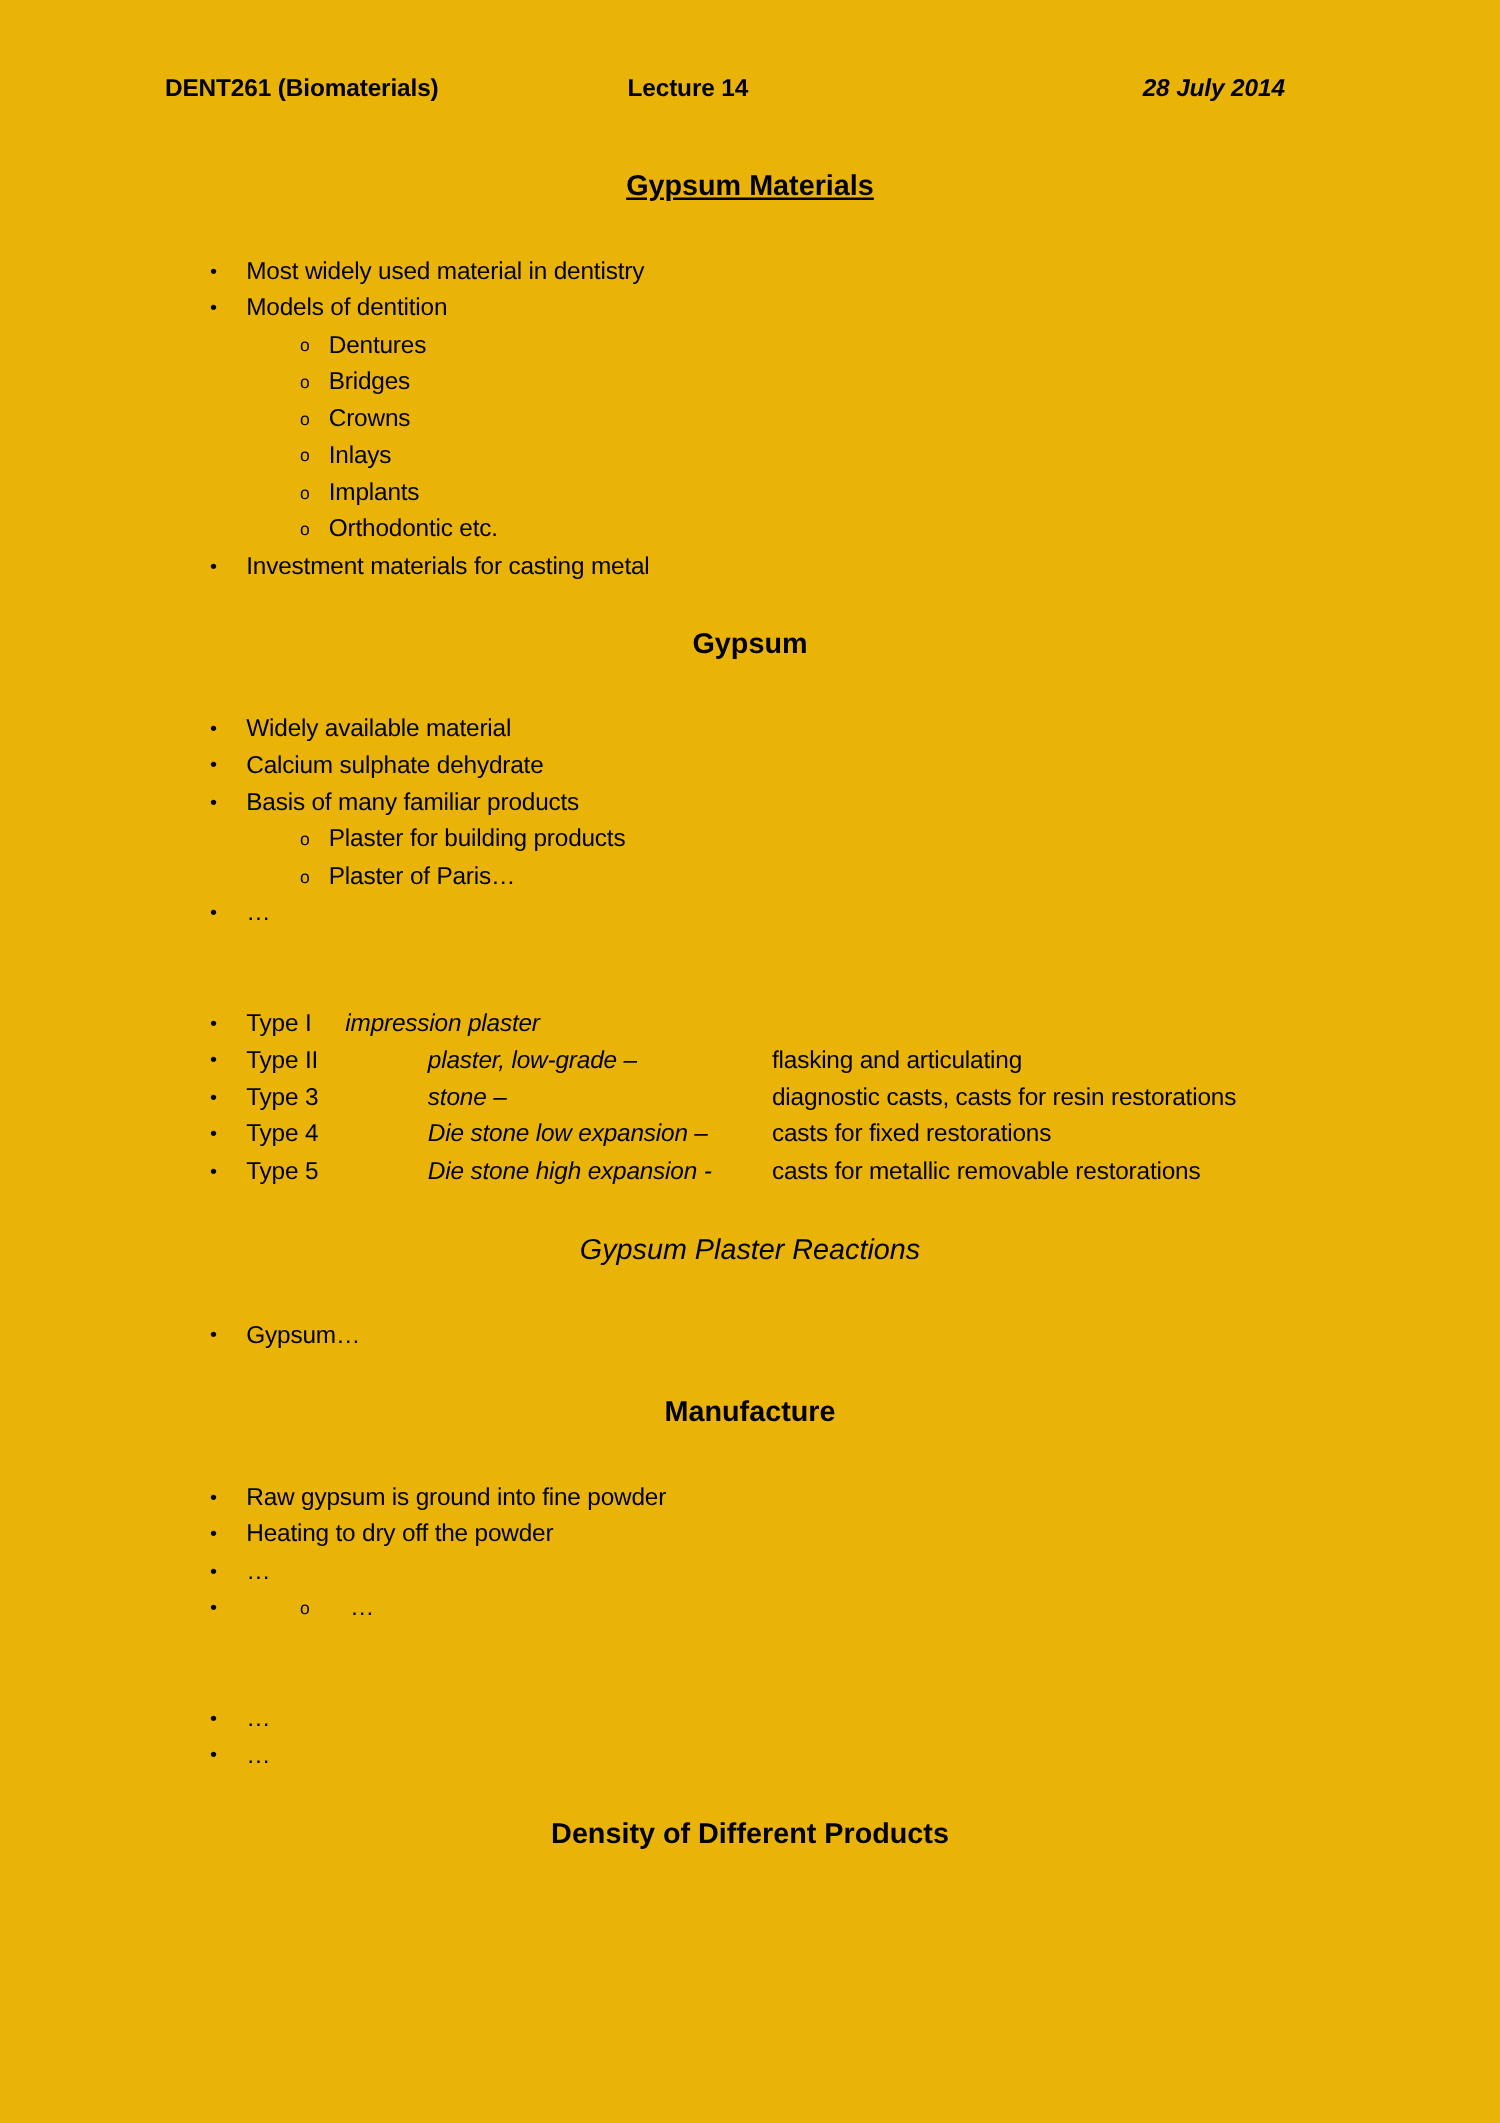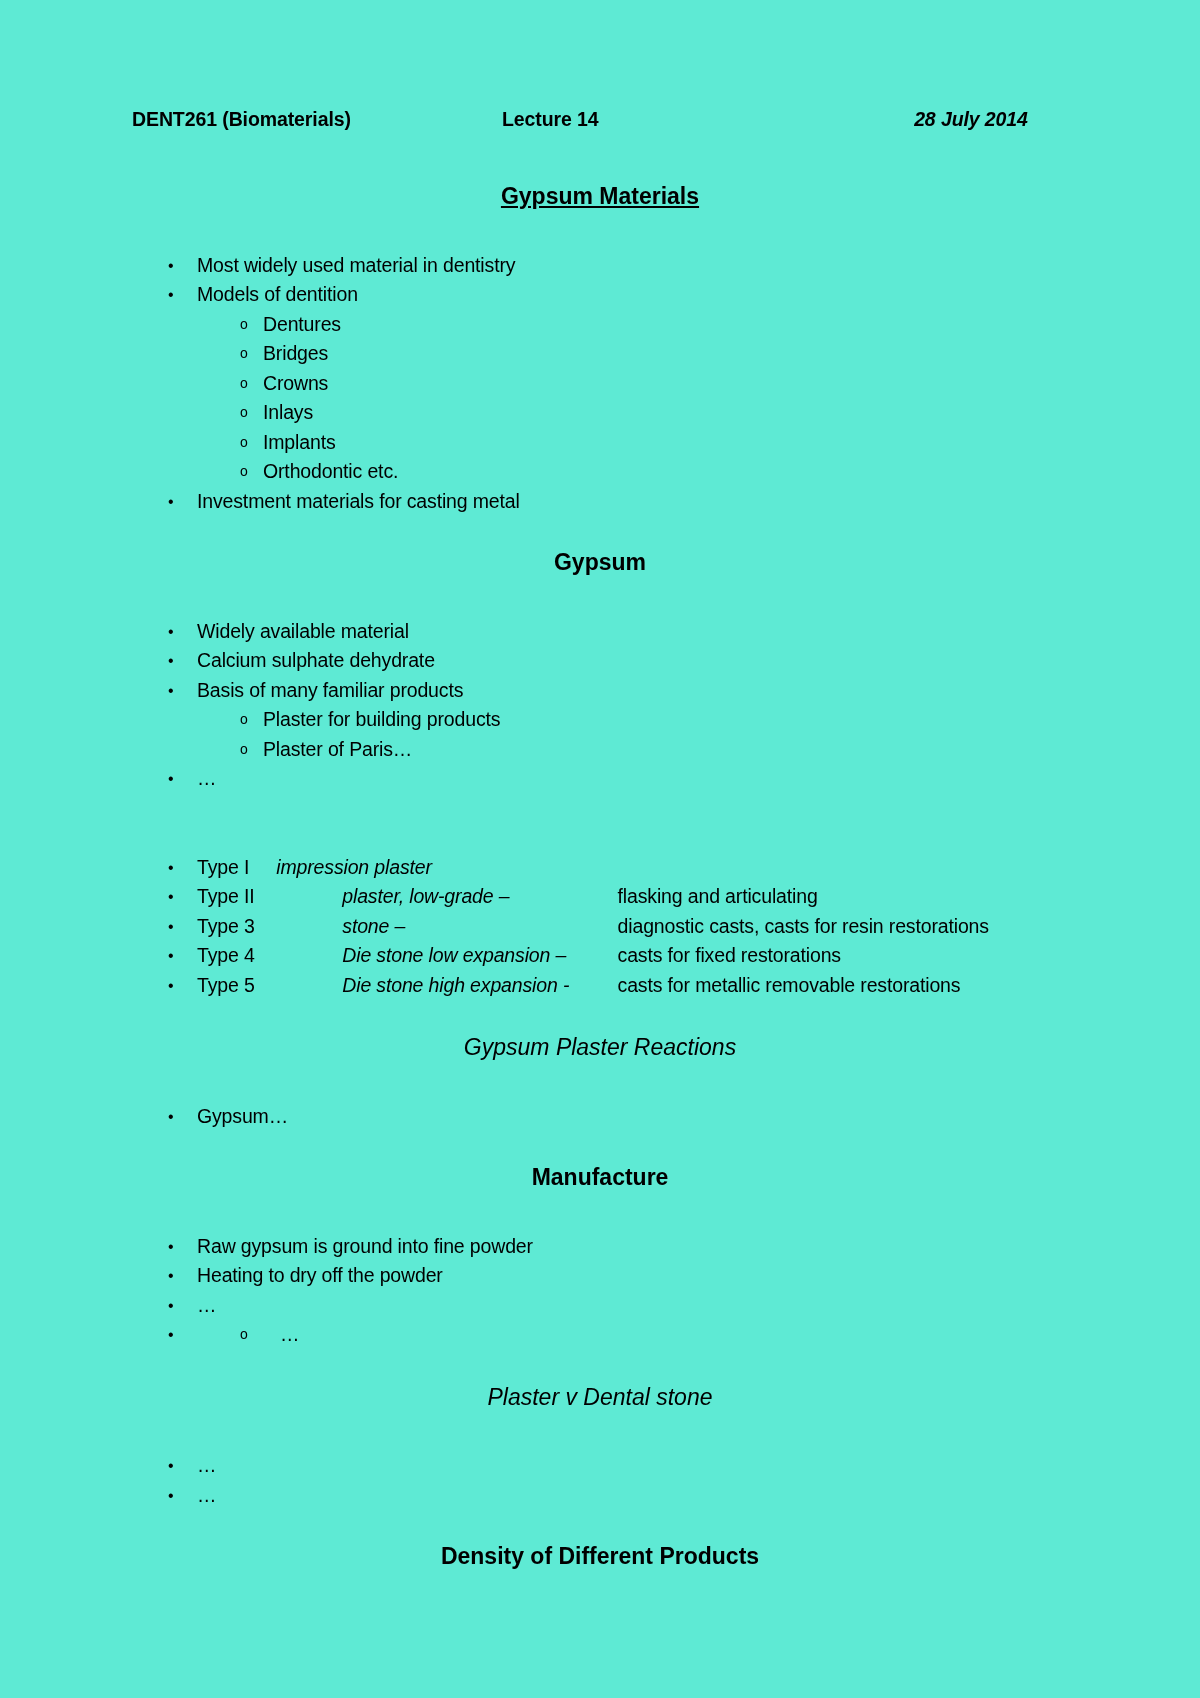--- a/index.html
+++ b/index.html
@@ -10,35 +10,35 @@
   }
   body {
     font-family: "Liberation Sans", sans-serif;
     color: #000000;
   }
   .page {
     position: relative;
     width: 1200px;
     height: 1698px;
     margin: 0 auto;
-    background: #5eead4;
+    background: #eab308;
     box-sizing: border-box;
     padding: 60px 132px 0 132px;
     overflow: hidden;
   }
   .doc-header {
     display: flex;
     align-items: baseline;
     font-size: 19.5px;
     font-weight: bold;
     letter-spacing: -0.1px;
     margin-bottom: 48px;
   }
   .doc-header .hdr-course { width: 370px; flex: 0 0 auto; }
-  .doc-header .hdr-lecture { width: 372px; flex: 0 0 auto; margin-top: 48px; }
+  .doc-header .hdr-lecture { width: 372px; flex: 0 0 auto; }
   .doc-header .hdr-date { flex: 1 1 auto; text-align: center; font-style: italic; }
 
   h2.sec-heading {
     font-size: 23px;
     font-weight: bold;
     margin: 0 0 8px 0;
     padding: 0;
     line-height: 1.5;
     text-align: center;
   }
@@ -279,21 +279,20 @@
   </ul>
 
   <ul class="sub-bullets deep">
     <li>
       <span class="bullet-mark">o</span>
       <span>…</span>
     </li>
   </ul>
 
   <div class="gap-md"></div>
-  <h2 class="sec-heading italic">Plaster v Dental stone</h2>
   <div class="gap-sm"></div>
 
   <ul class="bullets">
     <li>
       <span class="bullet-mark">•</span>
       <span>…</span>
     </li>
     <li>
       <span class="bullet-mark">•</span>
       <span>…</span>

